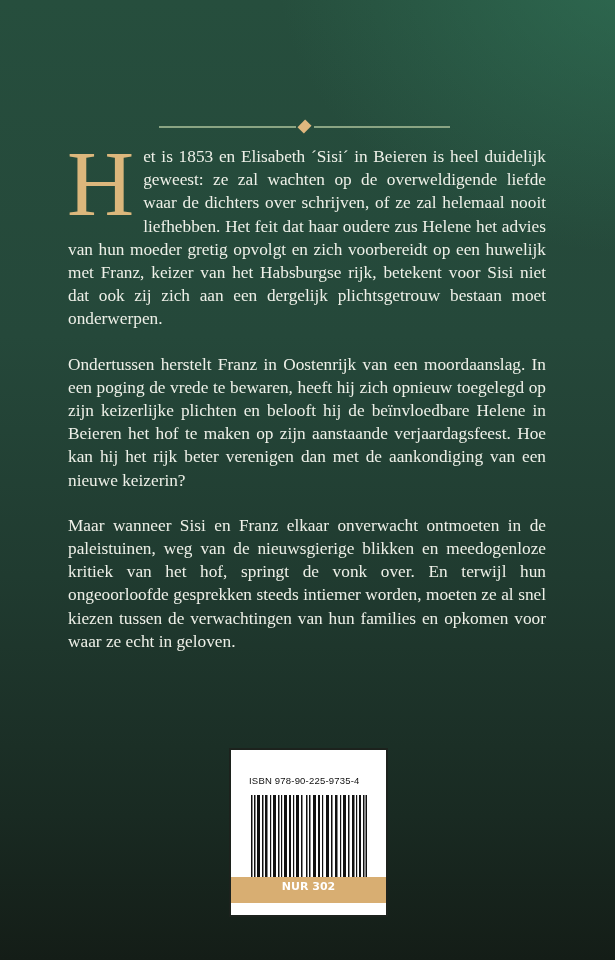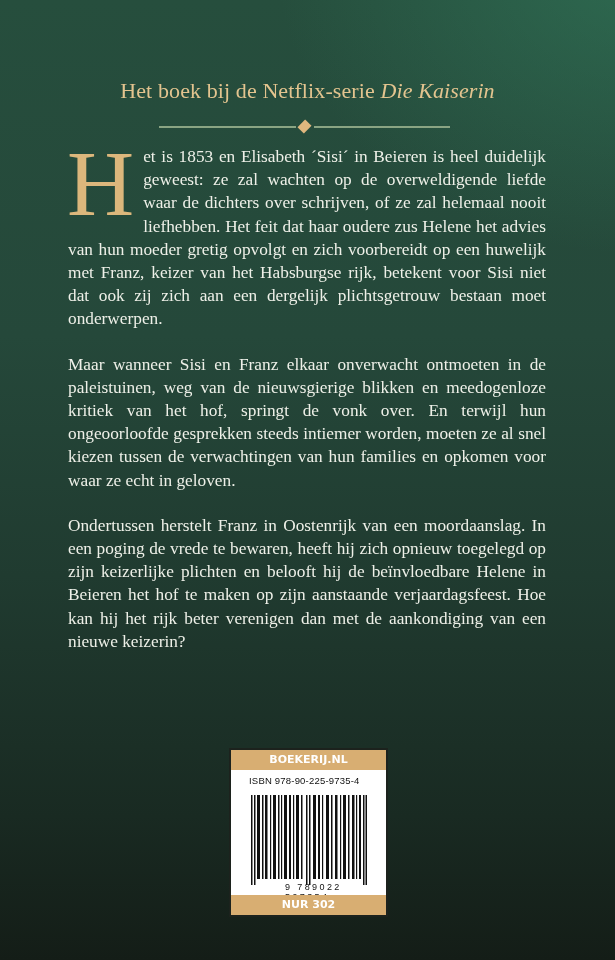--- a/index.html
+++ b/index.html
@@ -39,56 +39,52 @@
     position: absolute; left: 229px; top: 748px; width: 159px; height: 169px;
     background: #1c221d; padding: 2px; box-sizing: border-box;
   }
   .barcode-inner { width: 155px; height: 165px; background: #fff; position: relative; }
   .bar-header, .bar-footer {
     position: absolute; left: 0; right: 0; background: #d8ae72;
     color: #fff; font-family: "DejaVu Sans", sans-serif; font-weight: bold;
     text-align: center; font-size: 11px;
   }
   .bar-header { top: 0; height: 20px; line-height: 20px; }
-  .bar-footer { bottom: 0; height: 20px; line-height: 20px; margin-top: 46px; }
+  .bar-footer { bottom: 12px; height: 26px; line-height: 20px; margin-top: 46px; }
   .isbn {
     position: absolute; top: 25px; left: 18px; right: 4px;
     font-family: "Liberation Sans", sans-serif; font-size: 9.5px; color: #111; letter-spacing: 0.2px;
   }
   .bars { position: absolute; top: 45px; left: 20px; width: 116px; height: 90px; }
   .bars svg { display: block; }
   .digits {
     position: absolute; top: 132px; left: 10px; right: 6px;
     font-family: "Liberation Sans", sans-serif; font-size: 9px; color: #111; letter-spacing: 2.4px; padding-left: 44px;
   }
 </style>
 </head>
 <body>
 
 <div class="cover">
 
-  <div class="tagline">
-    <span>Het boek bij de Netflix-serie </span><span class="series">Die Kaiserin</span>
-  </div>
 
   <div class="divider">
     <div class="line l"></div>
     <div class="diamond"></div>
     <div class="line r"></div>
   </div>
 
   <div class="body-text">
     <p><span class="dropcap">H</span><span>et is 1853 en Elisabeth ´Sisi´ in Beieren is heel duidelijk geweest: ze zal wachten op de overweldigende liefde waar de dichters over schrijven, of ze zal helemaal nooit liefhebben. Het feit dat haar oudere zus Helene het advies van hun moeder gretig opvolgt en zich voorbereidt op een huwelijk met Franz, keizer van het Habsburgse rijk, betekent voor Sisi niet dat ook zij zich aan een dergelijk plichtsgetrouw bestaan moet onderwerpen.</span></p>
+    <p>Ondertussen herstelt Franz in Oostenrijk van een moordaanslag. In een poging de vrede te bewaren, heeft hij zich opnieuw toegelegd op zijn keizerlijke plichten en belooft hij de beïnvloedbare Helene in Beieren het hof te maken op zijn aanstaande verjaardagsfeest. Hoe kan hij het rijk beter verenigen dan met de aankondiging van een nieuwe keizerin?</p>
     <p>Maar wanneer Sisi en Franz elkaar onverwacht ontmoeten in de paleistuinen, weg van de nieuwsgierige blikken en meedogenloze kritiek van het hof, springt de vonk over. En terwijl hun ongeoorloofde gesprekken steeds intiemer worden, moeten ze al snel kiezen tussen de verwachtingen van hun families en opkomen voor waar ze echt in geloven.</p>
-    <p>Ondertussen herstelt Franz in Oostenrijk van een moordaanslag. In een poging de vrede te bewaren, heeft hij zich opnieuw toegelegd op zijn keizerlijke plichten en belooft hij de beïnvloedbare Helene in Beieren het hof te maken op zijn aanstaande verjaardagsfeest. Hoe kan hij het rijk beter verenigen dan met de aankondiging van een nieuwe keizerin?</p>
   </div>
 
   <div class="barcode-box">
     <div class="barcode-inner">
-      <div class="bar-header">BOEKERIJ.NL</div>
       <div class="isbn">ISBN 978-90-225-9735-4</div>
       <div class="bars">
         <svg width="116" height="90" viewBox="0 0 116 90">
           <g fill="#111">
             <rect x="0" y="0" width="1.5" height="90"></rect>
               <rect x="3" y="0" width="1.5" height="90"></rect>
             <rect x="6" y="0" width="3" height="84"></rect>
               <rect x="11" y="0" width="1.5" height="84"></rect>
             <rect x="14" y="0" width="2.5" height="84"></rect>
               <rect x="19" y="0" width="1.2" height="84"></rect>

